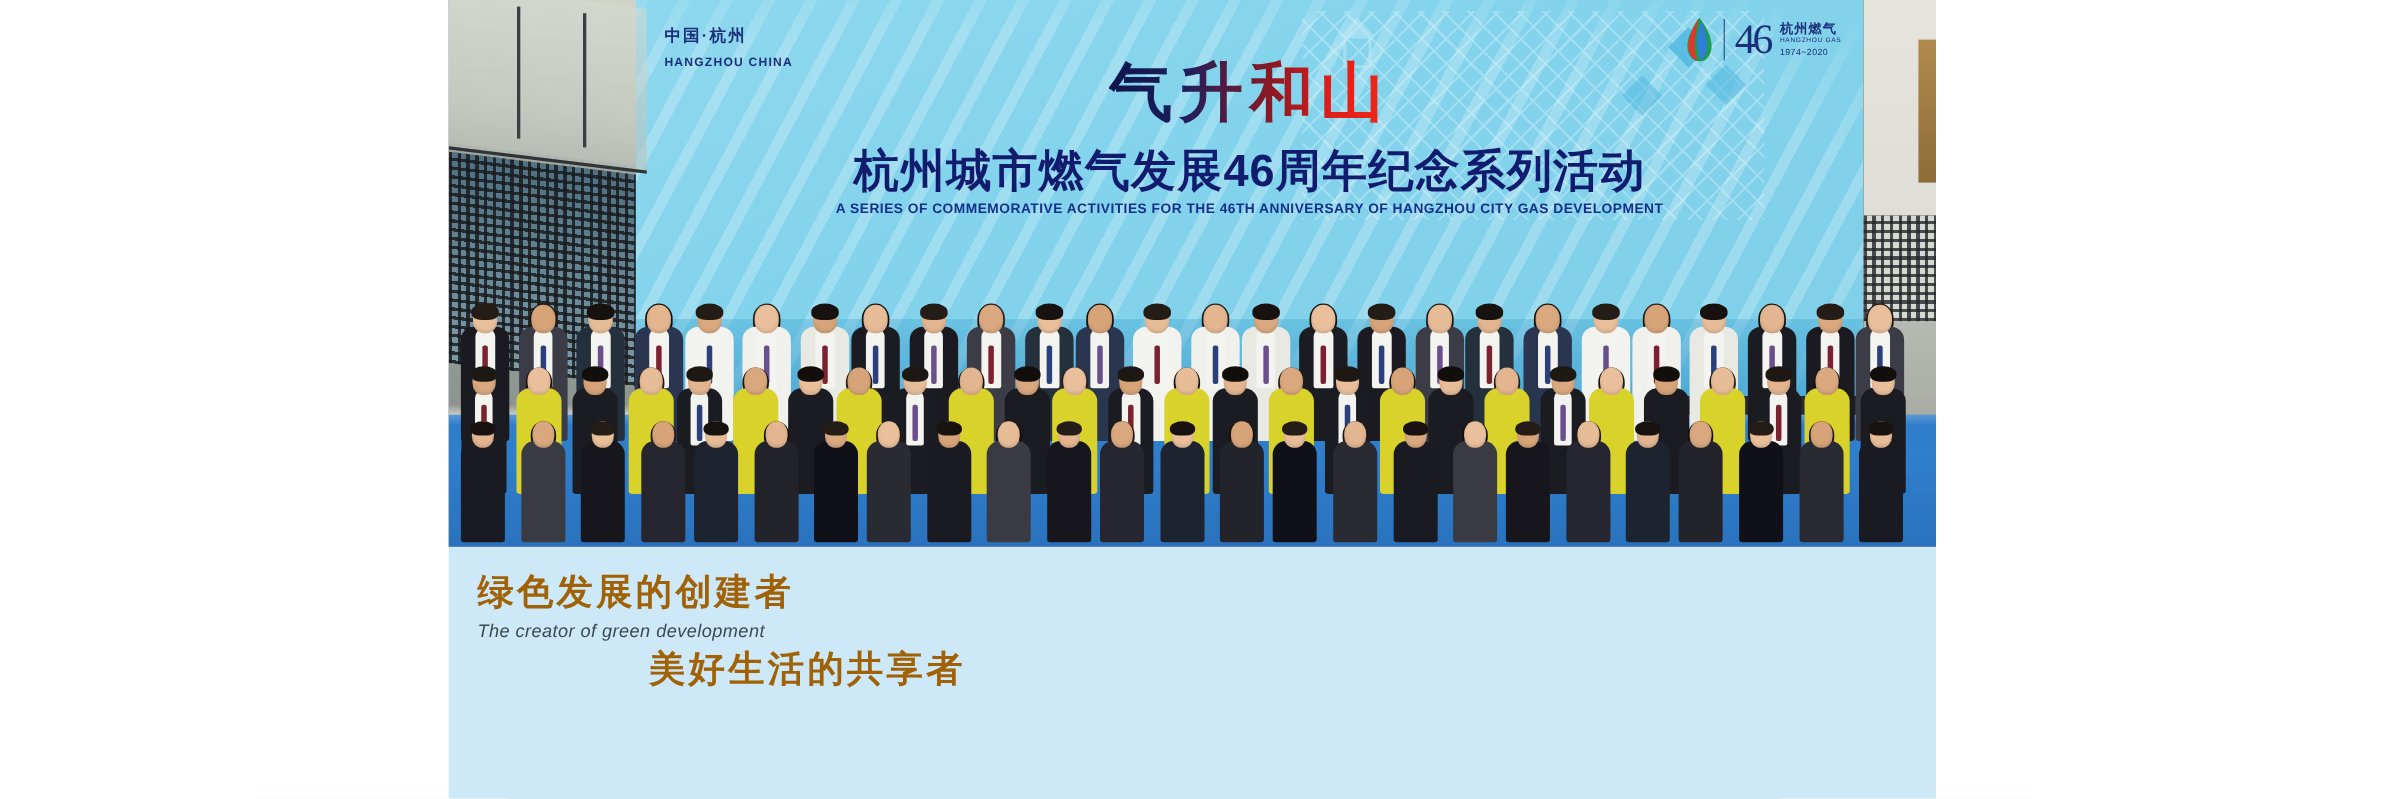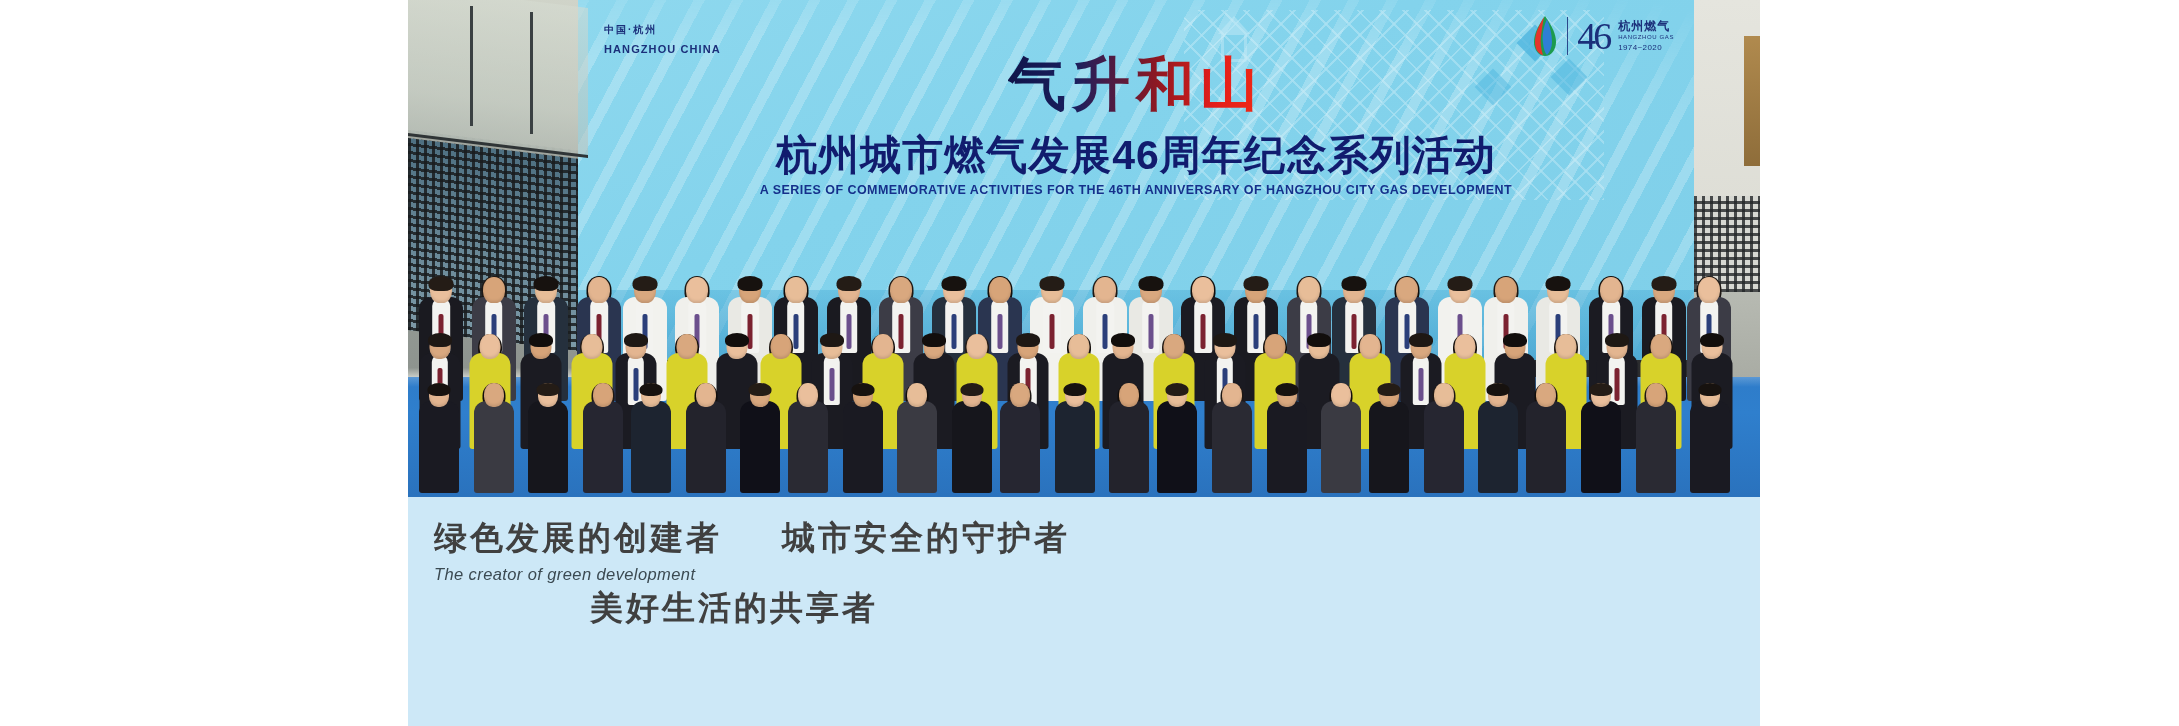--- a/index.html
+++ b/index.html
@@ -104,21 +104,21 @@
   }
   .deco-house .body{
     position:absolute; left:7px; top:16px; width:26px; height:30px;
     border:3px solid #c9ecf8; border-radius:2px;
   }
 
   .led-loc{
     position:absolute; left:26px; top:22px; color:#1b2f7a;
     line-height:1.5;
   }
-  .led-loc .cn{ font-size:10px; letter-spacing:2px; font-weight:700; }
+  .led-loc .cn{ font-size:15px; letter-spacing:2px; font-weight:700; }
   .led-loc .en{ font-size:11px; letter-spacing:1.1px; font-weight:700; margin-top:4px;}
 
   
   .anniv{
     position:absolute; right:20px; top:16px; display:flex; align-items:center; gap:9px;
   }
   .anniv .flame{ width:26px; height:40px; }
   .anniv .divider{ width:1px; height:38px; background:#1b2f7a; opacity:.85; }
   .anniv .num{
     font-family:"Liberation Serif", serif;
@@ -196,21 +196,21 @@
   
   #slogans{
     position:absolute; left:0; top:497px; width:1352px; height:229px;
     background:#cde8f7;
   }
   .row{ position:absolute; width:100%; display:flex; }
   .row-1{ top:22px; padding-left:26px; }
   .row-2{ top:92px; padding-left:182px; }
   .slogan{ width:348px; }
   .slogan .cn{
-    font-size:33px; font-weight:700; color:#404040; letter-spacing:3px;
+    font-size:33px; font-weight:700; color:#a16207; letter-spacing:3px;
     line-height:1.18; white-space:nowrap;
     font-family:"DejaVu Sans", sans-serif;
   }
   .slogan .en{
     margin-top:7px; font-size:16.5px; font-style:italic; color:#3b4a52;
     letter-spacing:.4px; white-space:nowrap;
   }
 </style>
 </head>
 <body>
@@ -732,21 +732,20 @@
         </div>
     </div>
 
     <div id="slogans">
       <div class="row row-1">
         <div class="slogan">
           <div class="cn">绿色发展的创建者</div>
           <div class="en">The creator of green development</div>
         </div>
         <div class="slogan">
-          <div class="cn">城市安全的守护者</div>
         </div>
       </div>
       <div class="row row-2">
         <div class="slogan">
           <div class="cn">美好生活的共享者</div>
         </div>
       </div>
     </div>
 
   </div>

